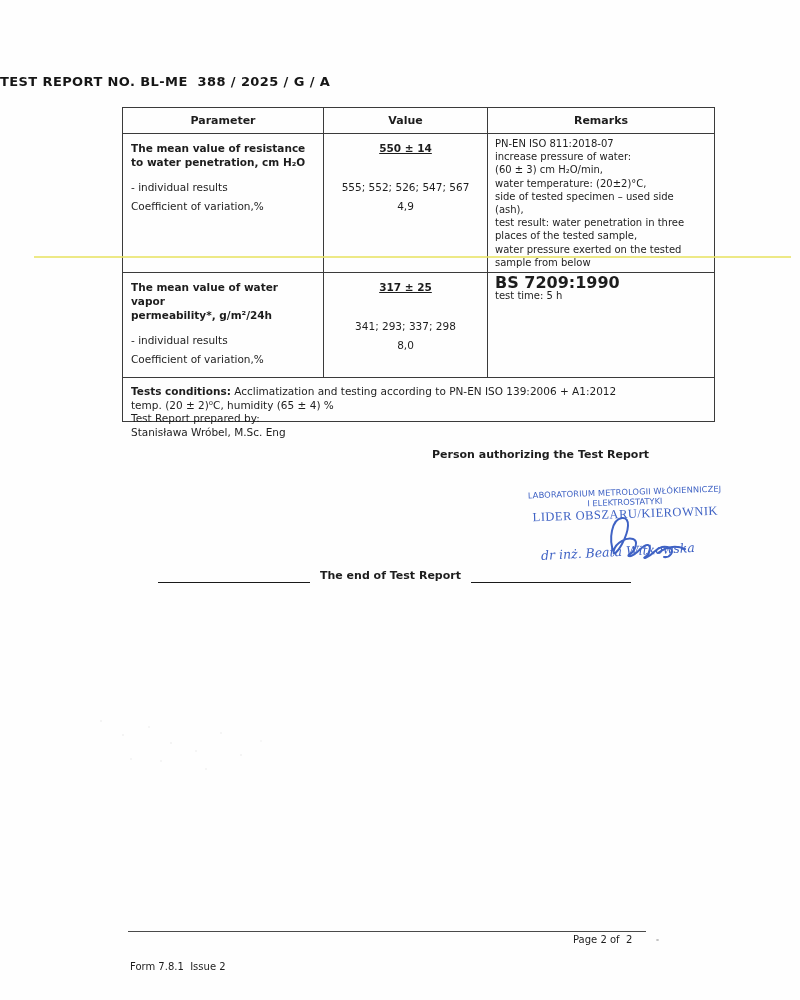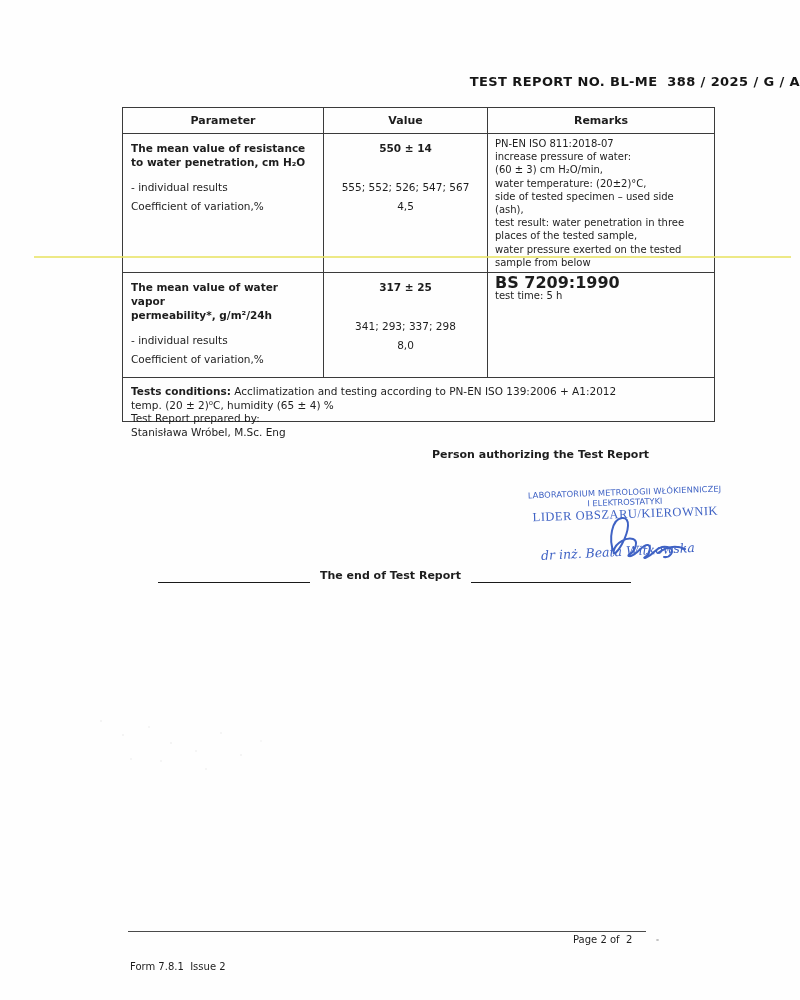--- a/index.html
+++ b/index.html
@@ -10,21 +10,21 @@
     width: 800px;
     height: 1000px;
     background: #fefefe;
     overflow: hidden;
   }
 
   
   .report-title {
     position: absolute;
     top: 74px; left: 0; width: 800px;
-    text-align: right;
+    text-align: left;
     font-size: 13px;
     font-weight: bold;
     letter-spacing: 0.4px;
     white-space: pre-wrap;
     color: #161616;
   }
 
   
   .report-table {
     position: absolute;
@@ -55,20 +55,21 @@
   .p-title {
     font-weight: bold;
     white-space: pre-line;
     line-height: 14px;
     margin-bottom: 11px;
   }
   .v-mean {
     font-weight: bold;
     line-height: 14px;
     margin-bottom: 25px;
+    text-decoration: underline;
   }
   .stack-line { line-height: 14px; margin-bottom: 5px; }
   .remarks-std { line-height: 13.2px; }
   .remarks-std.bold { font-weight: bold; font-size: 16px; }
   .remarks-body { white-space: pre-line; }
 
   .row1 td { height: 137px; }
   .row2 td { height: 86px; }
 
   td.conditions-cell {
@@ -225,21 +226,21 @@
     <tr class="row1">
       <td class="param-cell">
         <div class="p-title">The mean value of resistance
 to water penetration, cm H₂O</div>
         <div class="stack-line">- individual results</div>
         <div class="stack-line">Coefficient of variation,%</div>
       </td>
       <td class="value-cell">
         <div class="v-mean">550 ± 14</div>
         <div class="stack-line">555; 552; 526; 547; 567</div>
-        <div class="stack-line">4,5</div>
+        <div class="stack-line">4,9</div>
       </td>
       <td class="remarks-cell">
         <div class="remarks-std">PN-EN ISO 811:2018-07</div>
         <div class="remarks-body">increase pressure of water:
 (60 ± 3) cm H₂O/min,
 water temperature: (20±2)°C,
 side of tested specimen – used side
 (ash),
 test result: water penetration in three
 places of the tested sample,

